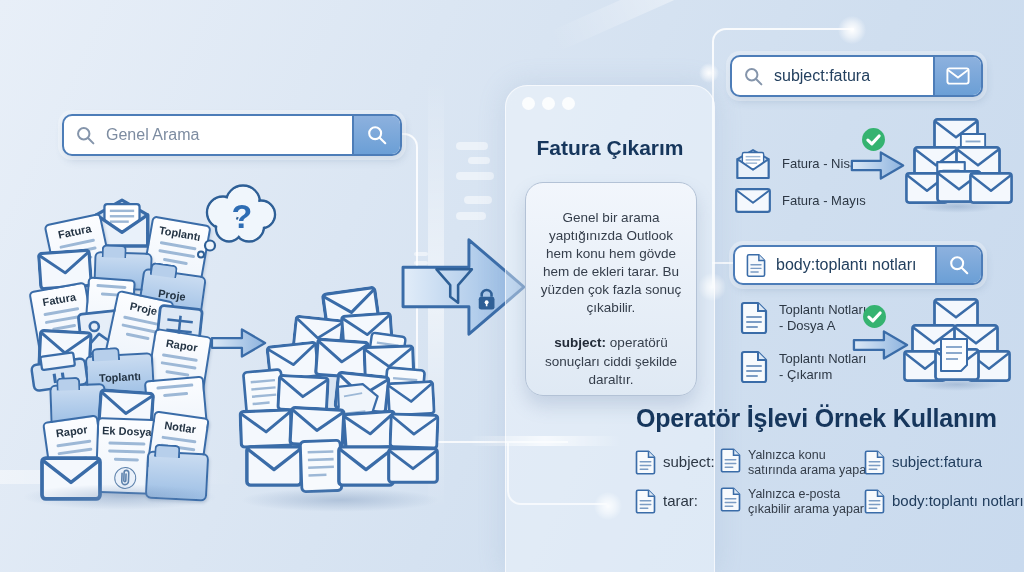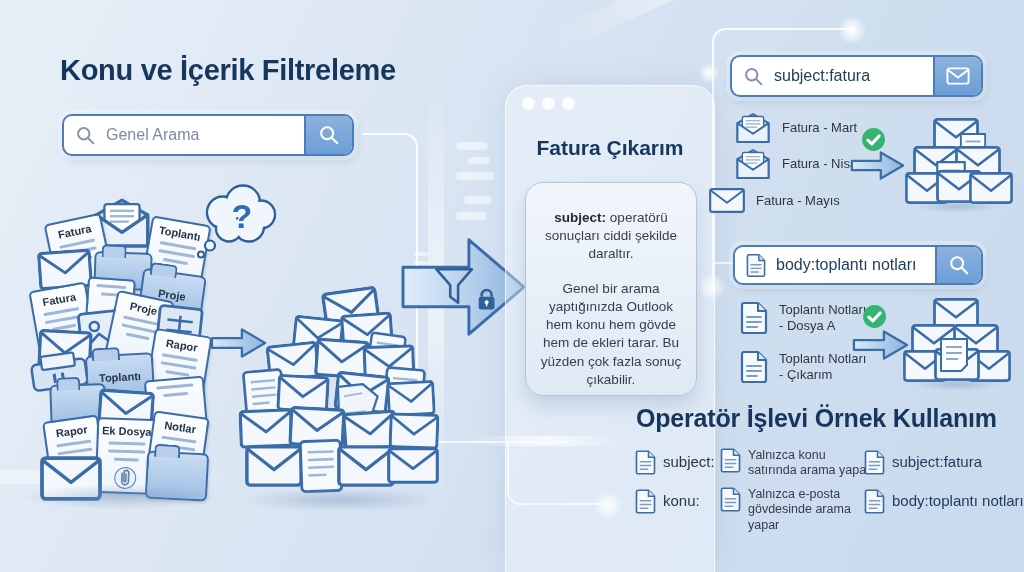--- a/index.html
+++ b/index.html
@@ -91,23 +91,22 @@
   <div class="glow" style="left:594px;top:492px"></div>
 
   <div class="skel" style="left:456px;top:142px;width:32px;height:8px"></div>
   <div class="skel" style="left:468px;top:157px;width:22px;height:7px"></div>
   <div class="skel" style="left:456px;top:172px;width:38px;height:8px"></div>
   <div class="skel" style="left:464px;top:196px;width:28px;height:8px"></div>
   <div class="skel" style="left:456px;top:212px;width:30px;height:8px"></div>
   <div class="skel" style="left:414px;top:252px;width:14px;height:4px"></div>
   <div class="skel" style="left:414px;top:261px;width:14px;height:4px"></div>
 
-  <div class="h-title" style="left:60px;top:54px">Konu ve İçerik Filtreleme</div>
-
-  <div class="sbar" style="left:62px;top:114px;width:292px;height:42px">
+
+  <div class="sbar" style="left:62px;top:114px;width:340px;height:42px">
     <span class="lead slot" style="width:21px;height:21px;color:#8595ab">
         <svg viewBox="0 0 24 24">
           <circle cx="10" cy="10" r="6.5" fill="none" stroke="currentColor" stroke-width="2.3"></circle>
           <line x1="15.2" y1="15.2" x2="21" y2="21" stroke="currentColor" stroke-width="2.3" stroke-linecap="round"></line>
         </svg>
       </span>
     <span class="qtext ph">Genel Arama</span>
     <span class="sbtn">
         <span class="slot" style="width:22px;height:22px">
           <svg viewBox="0 0 24 24">
@@ -460,22 +459,22 @@
       </g>
     </svg>
   </div>
 
   <div class="panel">
     <div class="pdot" style="left:16px"></div>
     <div class="pdot" style="left:36px"></div>
     <div class="pdot" style="left:56px"></div>
     <div class="panel-title">Fatura Çıkarım</div>
     <div class="keybox">
+      <p>Genel bir arama yaptığınızda Outlook hem konu hem gövde hem de ekleri tarar. Bu yüzden çok fazla sonuç çıkabilir.</p>
       <p><b>subject:</b><span> operatörü sonuçları ciddi şekilde daraltır.</span></p>
-      <p>Genel bir arama yaptığınızda Outlook hem konu hem gövde hem de ekleri tarar. Bu yüzden çok fazla sonuç çıkabilir.</p>
     </div>
   </div>
 
   <div class="sbar" style="left:730px;top:55px;width:253px;height:42px">
     <span class="lead slot" style="width:21px;height:21px;color:#8595ab">
         <svg viewBox="0 0 24 24">
           <circle cx="10" cy="10" r="6.5" fill="none" stroke="currentColor" stroke-width="2.3"></circle>
           <line x1="15.2" y1="15.2" x2="21" y2="21" stroke="currentColor" stroke-width="2.3" stroke-linecap="round"></line>
         </svg>
       </span>
@@ -483,51 +482,36 @@
     <span class="sbtn">
         <span class="slot" style="width:24px;height:18px">
           <svg viewBox="0 0 24 18">
             <rect x="1.4" y="1.4" width="21.2" height="15.2" rx="2" fill="none" stroke="#fff" stroke-width="1.9"></rect>
             <path d="M2,3 L12,10.5 L22,3" fill="none" stroke="#fff" stroke-width="1.9"></path>
           </svg>
         </span>
       </span>
   </div>
 
-  <div class="rrow" style="left:735px;top:111px">
-    <span class="slot" style="width:36px;height:34px">
-        <svg viewBox="0 0 44 40">
-          <path d="M3,14 L22,3 L41,14 V37 H3 Z" fill="#cfe0f2" stroke="#3a6ca8" stroke-width="2.4" stroke-linejoin="round"></path>
-          <rect x="9" y="6" width="26" height="20" rx="2" fill="#fff" stroke="#3a6ca8" stroke-width="1.7"></rect>
-          <g stroke="#9db8d6" stroke-width="1.8">
-            <line x1="13" y1="11" x2="31" y2="11"></line>
-            <line x1="13" y1="15" x2="31" y2="15"></line>
-            <line x1="13" y1="19" x2="27" y2="19"></line>
-          </g>
-          <path d="M3,14 L22,27 L41,14 V37 H3 Z" fill="#e9f1fa" stroke="#3a6ca8" stroke-width="2.4" stroke-linejoin="round"></path>
-        </svg>
-      </span>
-    <span class="rlabel">Fatura - Mart</span>
-  </div>
   <div class="rrow" style="left:735px;top:147px">
     <span class="slot" style="width:36px;height:34px">
         <svg viewBox="0 0 44 40">
           <path d="M3,14 L22,3 L41,14 V37 H3 Z" fill="#cfe0f2" stroke="#3a6ca8" stroke-width="2.4" stroke-linejoin="round"></path>
           <rect x="9" y="6" width="26" height="20" rx="2" fill="#fff" stroke="#3a6ca8" stroke-width="1.7"></rect>
           <g stroke="#9db8d6" stroke-width="1.8">
             <line x1="13" y1="11" x2="31" y2="11"></line>
             <line x1="13" y1="15" x2="31" y2="15"></line>
             <line x1="13" y1="19" x2="27" y2="19"></line>
           </g>
           <path d="M3,14 L22,27 L41,14 V37 H3 Z" fill="#e9f1fa" stroke="#3a6ca8" stroke-width="2.4" stroke-linejoin="round"></path>
         </svg>
       </span>
     <span class="rlabel">Fatura - Nisan</span>
   </div>
-  <div class="rrow" style="left:709px;top:188px">
+  <div class="rrow" style="left:735px;top:188px">
     <span class="slot" style="width:36px;height:25px">
         <svg viewBox="0 0 40 29" preserveAspectRatio="none">
           <rect x="1.3" y="1.3" width="37.4" height="26.4" rx="2.5" fill="#f4f8fd" stroke="#3a6ca8" stroke-width="2.4"></rect>
           <path d="M2,3 L20,17 L38,3" fill="none" stroke="#3a6ca8" stroke-width="2.2" stroke-linejoin="round"></path>
         </svg>
       </span>
     <span class="rlabel">Fatura - Mayıs</span>
   </div>
   <div class="abs slot" style="left:861px;top:127px;width:25px;height:25px">
       <svg viewBox="0 0 24 24">
@@ -780,35 +764,35 @@
         <svg viewBox="0 0 28 34">
           <path d="M2,4 a2,2 0 0 1 2,-2 H18 L26,10 V30 a2,2 0 0 1 -2,2 H4 a2,2 0 0 1 -2,-2 Z" fill="#f7fafd" stroke="#3a6ca8" stroke-width="2.2" stroke-linejoin="round"></path>
           <path d="M18,2 V10 H26" fill="#dce8f5" stroke="#3a6ca8" stroke-width="2"></path>
           <g stroke="#7b9cc4" stroke-width="2" stroke-linecap="round">
             <line x1="7" y1="16" x2="21" y2="16"></line>
             <line x1="7" y1="21" x2="21" y2="21"></line>
             <line x1="7" y1="26" x2="17" y2="26"></line>
           </g>
         </svg>
       </span>
-    <span class="optext">konu:</span>
+    <span class="optext">tarar:</span>
   </div>
   <div class="opcell" style="left:720px;top:486px">
     <span class="slot" style="width:21px;height:27px">
         <svg viewBox="0 0 28 34">
           <path d="M2,4 a2,2 0 0 1 2,-2 H18 L26,10 V30 a2,2 0 0 1 -2,2 H4 a2,2 0 0 1 -2,-2 Z" fill="#f7fafd" stroke="#3a6ca8" stroke-width="2.2" stroke-linejoin="round"></path>
           <path d="M18,2 V10 H26" fill="#dce8f5" stroke="#3a6ca8" stroke-width="2"></path>
           <g stroke="#7b9cc4" stroke-width="2" stroke-linecap="round">
             <line x1="7" y1="16" x2="21" y2="16"></line>
             <line x1="7" y1="21" x2="21" y2="21"></line>
             <line x1="7" y1="26" x2="17" y2="26"></line>
           </g>
         </svg>
       </span>
-    <span class="opdesc">Yalnızca e-posta gövdesinde arama yapar</span>
+    <span class="opdesc">Yalnızca e-posta çıkabilir arama yapar</span>
   </div>
   <div class="opcell" style="left:864px;top:488px">
     <span class="slot" style="width:21px;height:27px">
         <svg viewBox="0 0 28 34">
           <path d="M2,4 a2,2 0 0 1 2,-2 H18 L26,10 V30 a2,2 0 0 1 -2,2 H4 a2,2 0 0 1 -2,-2 Z" fill="#f7fafd" stroke="#3a6ca8" stroke-width="2.2" stroke-linejoin="round"></path>
           <path d="M18,2 V10 H26" fill="#dce8f5" stroke="#3a6ca8" stroke-width="2"></path>
           <g stroke="#7b9cc4" stroke-width="2" stroke-linecap="round">
             <line x1="7" y1="16" x2="21" y2="16"></line>
             <line x1="7" y1="21" x2="21" y2="21"></line>
             <line x1="7" y1="26" x2="17" y2="26"></line>

